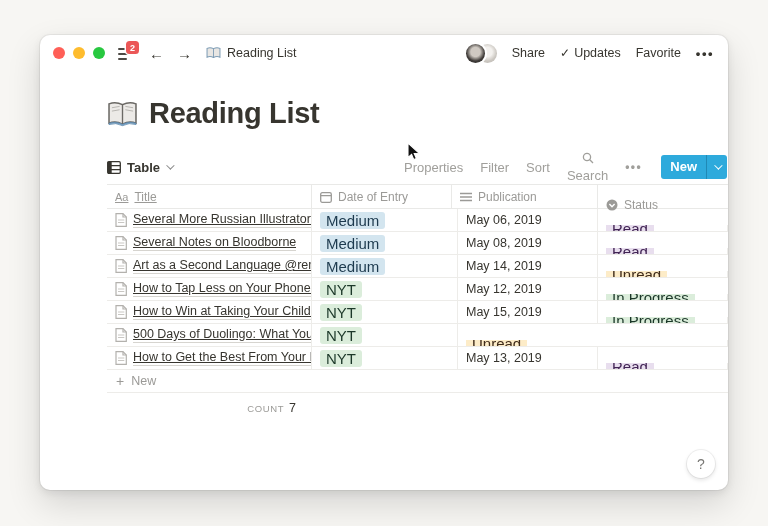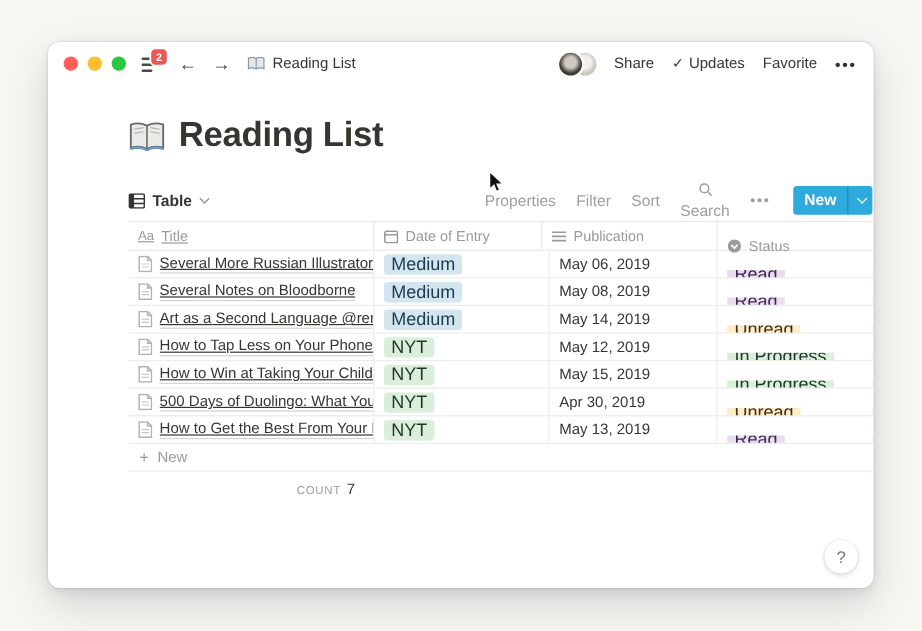--- a/index.html
+++ b/index.html
@@ -348,23 +348,20 @@
           <path d="M8 0.7 L8 4 L11.3 4" fill="none" stroke="#b3b1ad" stroke-width="1.2"></path>
           <line x1="3" y1="7" x2="9.3" y2="7" stroke="#c9c7c3" stroke-width="1"></line>
           <line x1="3" y1="9.5" x2="9.3" y2="9.5" stroke="#c9c7c3" stroke-width="1"></line>
         </svg>
       </span>
       <span class="title-text">500 Days of Duolingo: What You Car</span>
     </div>
     <div class="cell c-pub">
       <span class="tag" style="background: rgb(219, 237, 219); color: rgb(28, 56, 41);">NYT</span>
     </div>
-    <div class="cell c-date">
-      <span class="date-text">Apr 30, 2019</span>
-    </div>
     <div class="cell c-status">
       <span class="tag" style="background: rgb(253, 236, 200); color: rgb(64, 44, 27);">Unread</span>
     </div>
   </div>
 
   <div class="row">
     <div class="cell c-title title-cell">
       <span>
         <svg width="12" height="14" viewBox="0 0 12 14">
           <path d="M1 0.7 L8 0.7 L11.3 4 L11.3 13.3 L1 13.3 Z" fill="#ffffff" stroke="#b3b1ad" stroke-width="1.2"></path>

